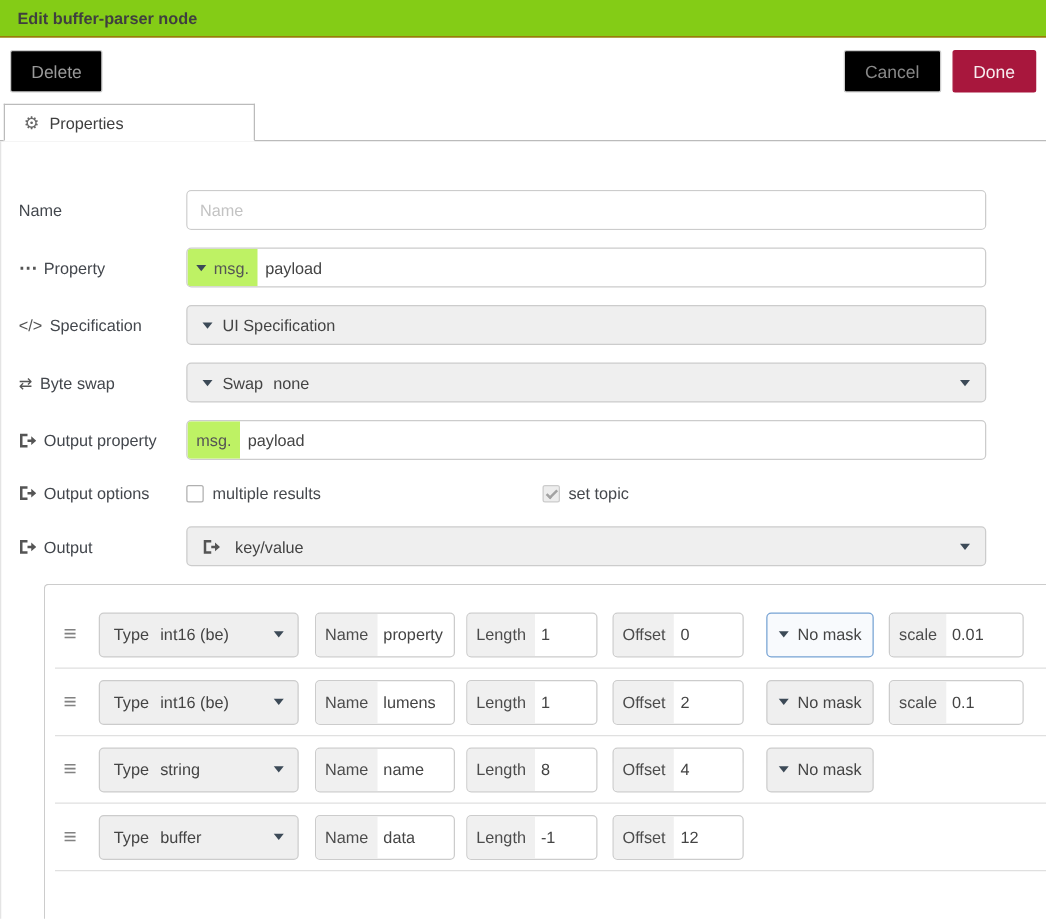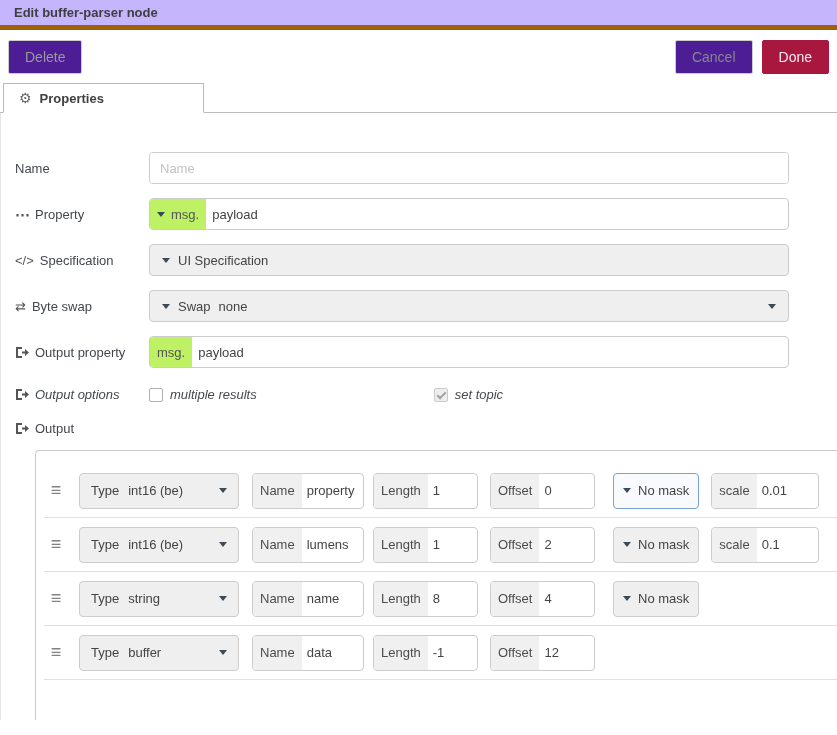--- a/index.html
+++ b/index.html
@@ -1,38 +1,38 @@
 <!DOCTYPE html>
 <html style="--accent: #A8173D; --focus: #76A3D4;"><head>
 <meta charset="utf-8">
 <style>
   * { box-sizing: border-box; margin: 0; padding: 0; }
   html,body { width:837px; height:735px; background:#fff; overflow:hidden;
     font-family:"Liberation Sans", sans-serif; font-size:13px; color:#444; }
 
   
-  .dlg-header { height:30px; background:#c4b5fd; border-bottom:5px solid #a16207;
+  .dlg-header { height:30px; background:#84cc16; border-bottom:1px solid #a16207;
     display:flex; align-items:center; padding-left:14px; }
   .dlg-title { font-weight:bold; color:#3f3f3f; }
 
   
   .toolbar { height:53px; display:flex; align-items:center; padding:0 8px; position:relative; }
-  .btn { height:34px; padding:0 16px; background:#4c1d95; border:1px solid #ccc; border-radius:2px;
+  .btn { height:34px; padding:0 16px; background:#000000; border:1px solid #ccc; border-radius:2px;
     color:#999; font-size:14px; font-family:inherit; cursor:pointer; }
   .btn-right { margin-left:auto; display:flex; gap:9px;justify-content:flex-end; }
   .btn.cancel { color:#888; }
   .btn.done { background:var(--accent,#A8173D); border-color:var(--accent,#A8173D); color:#f7edf0; }
 
   
   .tabbar { height:30px; border-bottom:1px solid #bbb; padding-left:3px; }
   .tab { display:inline-flex; align-items:center; gap:8px; width:201px; height:30px;
     background:#fff; border:1px solid #bbb; border-bottom:1px solid #fff; position:relative; top:0;
     margin-bottom:-1px; padding-left:15px; }
   .tab-gear { color:#666; font-size:14px; line-height:1; }
-  .tab-label { font-weight:bold; color:#404040; }
+  .tab-label { font-weight:normal; color:#404040; }
 
   
   .form { padding:39px 0 0 14px; border-left:1px solid #e4e4e4; }
   .frow { display:flex; align-items:center; margin-bottom:14px; }
   .flabel { width:134px; display:flex; align-items:center; gap:6px; color:#43474d; flex:none; }
   .licon { color:#555; font-size:13px; line-height:1; }
   .licon.dots { font-size:15px; font-weight:bold; letter-spacing:-1px; }
   .fctrl { width:640px; height:32px; }
 
   .caret { width:0; height:0; border-left:4px solid transparent; border-right:4px solid transparent;
@@ -45,21 +45,21 @@
   .tinput .val { display:flex; align-items:center; padding:0 6px; color:#444; white-space:nowrap; overflow:hidden; }
   input.plain { width:100%; height:100%; border:none; outline:none; padding:0 10px;
     font-family:inherit; font-size:13px; color:#444; }
   input.plain::placeholder { color:#c3c3c3; }
 
   .gsel { display:flex; align-items:center; gap:8px; height:32px; background:#efefef;
     border:1px solid #ccc; border-radius:4px; padding:0 12px; cursor:pointer; }
   .gsel .rt { margin-left:auto; }
 
   
-  .opts { display:flex; align-items:center; height:24px; margin-bottom:15px;font-style:italic; }
+  .opts { display:flex; align-items:center; height:24px; margin-bottom:15px; }
   .ckgrp { display:flex; align-items:flex-end; gap:7px; }
   .ckbox { width:14px; height:14px; border:1px solid #b0b0b0; border-radius:2px; background:#fff; position:relative; flex:none; }
   .ckbox.dis { background:#ededed; border-color:#ccc; }
   .ckbox.checked::after { content:""; position:absolute; left:2px; top:3px; width:7px; height:3px;
     border-left:2px solid #a2a2a2; border-bottom:2px solid #a2a2a2; transform:rotate(-45deg); }
   .cklabel { color:#46494e; }
 
   
   .items { margin-left:20px; margin-top:14px; width:817px; height:270px;
     border-top:1px solid #ccc; border-left:1px solid #ccc; border-top-left-radius:4px;
@@ -194,20 +194,30 @@
   <div class="frow">
     <div class="flabel">
       <span class="licon signout-icon">
           <svg width="14" height="13" viewBox="0 0 14 13">
             <path d="M1 1h6v2H3v7h4v2H1z" fill="#555"></path>
             <path d="M7 5.5h3V3l4 3.5-4 3.5V7.5H7z" fill="#555"></path>
           </svg>
         </span>
       <span>Output</span>
     </div>
+    <div class="fctrl gsel">
+      <span class="licon signout-icon">
+          <svg width="14" height="13" viewBox="0 0 14 13">
+            <path d="M1 1h6v2H3v7h4v2H1z" fill="#555"></path>
+            <path d="M7 5.5h3V3l4 3.5-4 3.5V7.5H7z" fill="#555"></path>
+          </svg>
+        </span>
+      <span style="margin-left:4px;">key/value</span>
+      <span class="caret rt"></span>
+    </div>
   </div>
 
   <div class="items">
 
     <div class="item">
       <span class="handle">≡</span>
       <div class="cell-sel">
         <span>Type</span>
         <span>int16 (be)</span>
         <span class="caret rt"></span>

